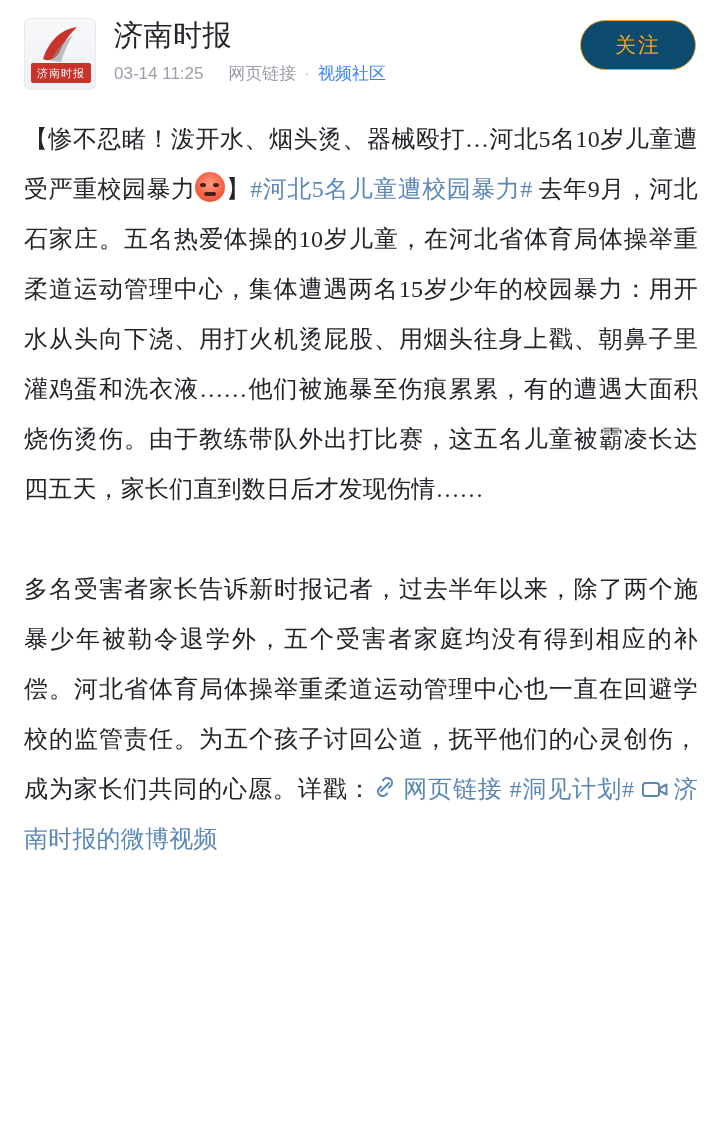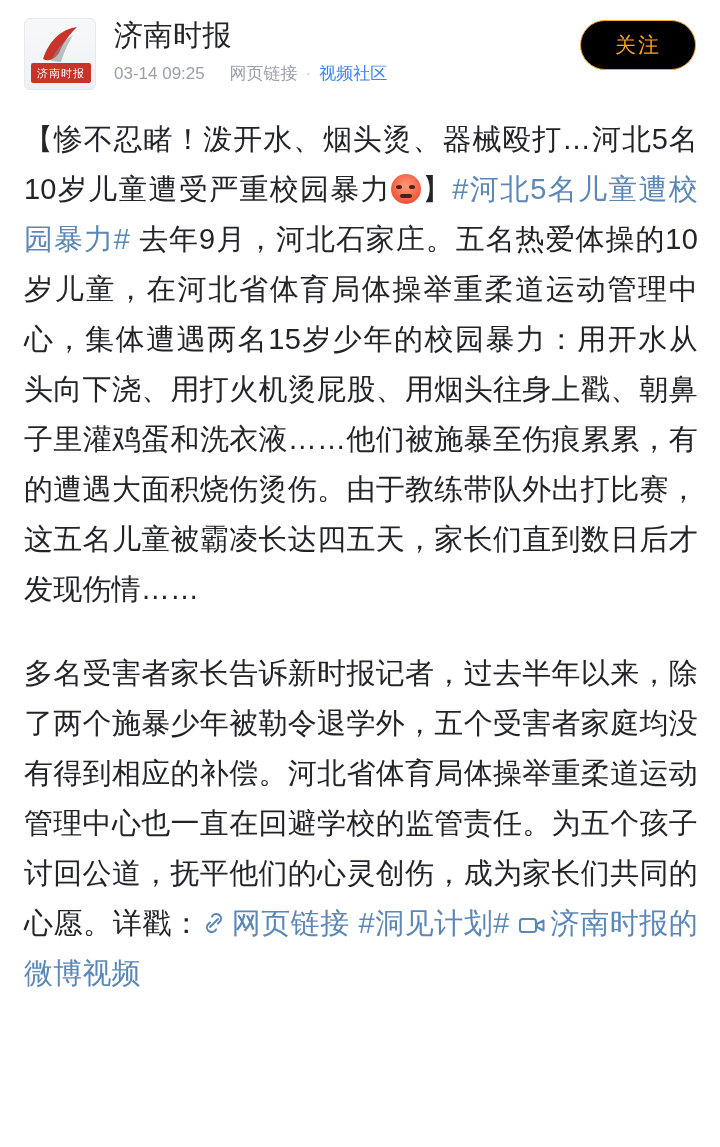--- a/index.html
+++ b/index.html
@@ -86,39 +86,40 @@
 
   .follow-btn {
     position: absolute;
     right: 24px;
     top: 20px;
     width: 116px;
     height: 50px;
     border: 1px solid #f0a732;
     border-radius: 25px;
     color: #f5a623;
-    background: #000000;
+    background: #0c4a6e;
     font-size: 21px;
     line-height: 48px;
     text-align: center;
     cursor: pointer;
     letter-spacing: 2px;
   }
 
   
   .content {
     padding: 14px 22px 0 24px;
-    font-size: 29px;
+    font-size: 24px;
     line-height: 50px;
     color: #222429;
     letter-spacing: 0.2px;
     text-align: justify;
+    font-family: Liberation Serif, serif;
   }
   .para { margin: 0 0 0 0; }
-  .para + .para { margin-top: 34px; }
+  .para + .para { margin-top: 50px; }
   .topic { color: #5b87b7; }
   .link { color: #5b87b7; }
   .emoji {
     display: inline-block;
     width: 30px; height: 30px;
     vertical-align: -5px;
     border-radius: 50%;
     background: radial-gradient(circle at 50% 40%, #ff9b7a 0%, #f2563a 70%, #d53c23 100%);
     position: relative;
   }
@@ -165,21 +166,21 @@
           <path d="M4 34 C10 16, 22 4, 38 2 C30 10, 24 18, 20 28 C16 34, 10 37, 4 34 Z" fill="#c8342b"></path>
           <path d="M12 36 C16 26, 24 16, 34 10 C28 20, 24 30, 22 37 Z" fill="#8b8f96" opacity="0.55"></path>
         </svg>
         <div class="plate">济南时报</div>
       </div>
     </div>
 
     <div class="head-text">
       <div class="account-name">济南时报</div>
       <div class="meta-line">
-        <span class="meta-time">03-14 09:25</span>
+        <span class="meta-time">03-14 11:25</span>
         <span class="meta-sep">&nbsp;</span>
         <span class="meta-cat">网页链接</span>
         <span class="meta-dot">·</span>
         <span class="meta-src">视频社区</span>
       </div>
     </div>
 
     <div class="follow-btn">关注</div>
   </div>
 

